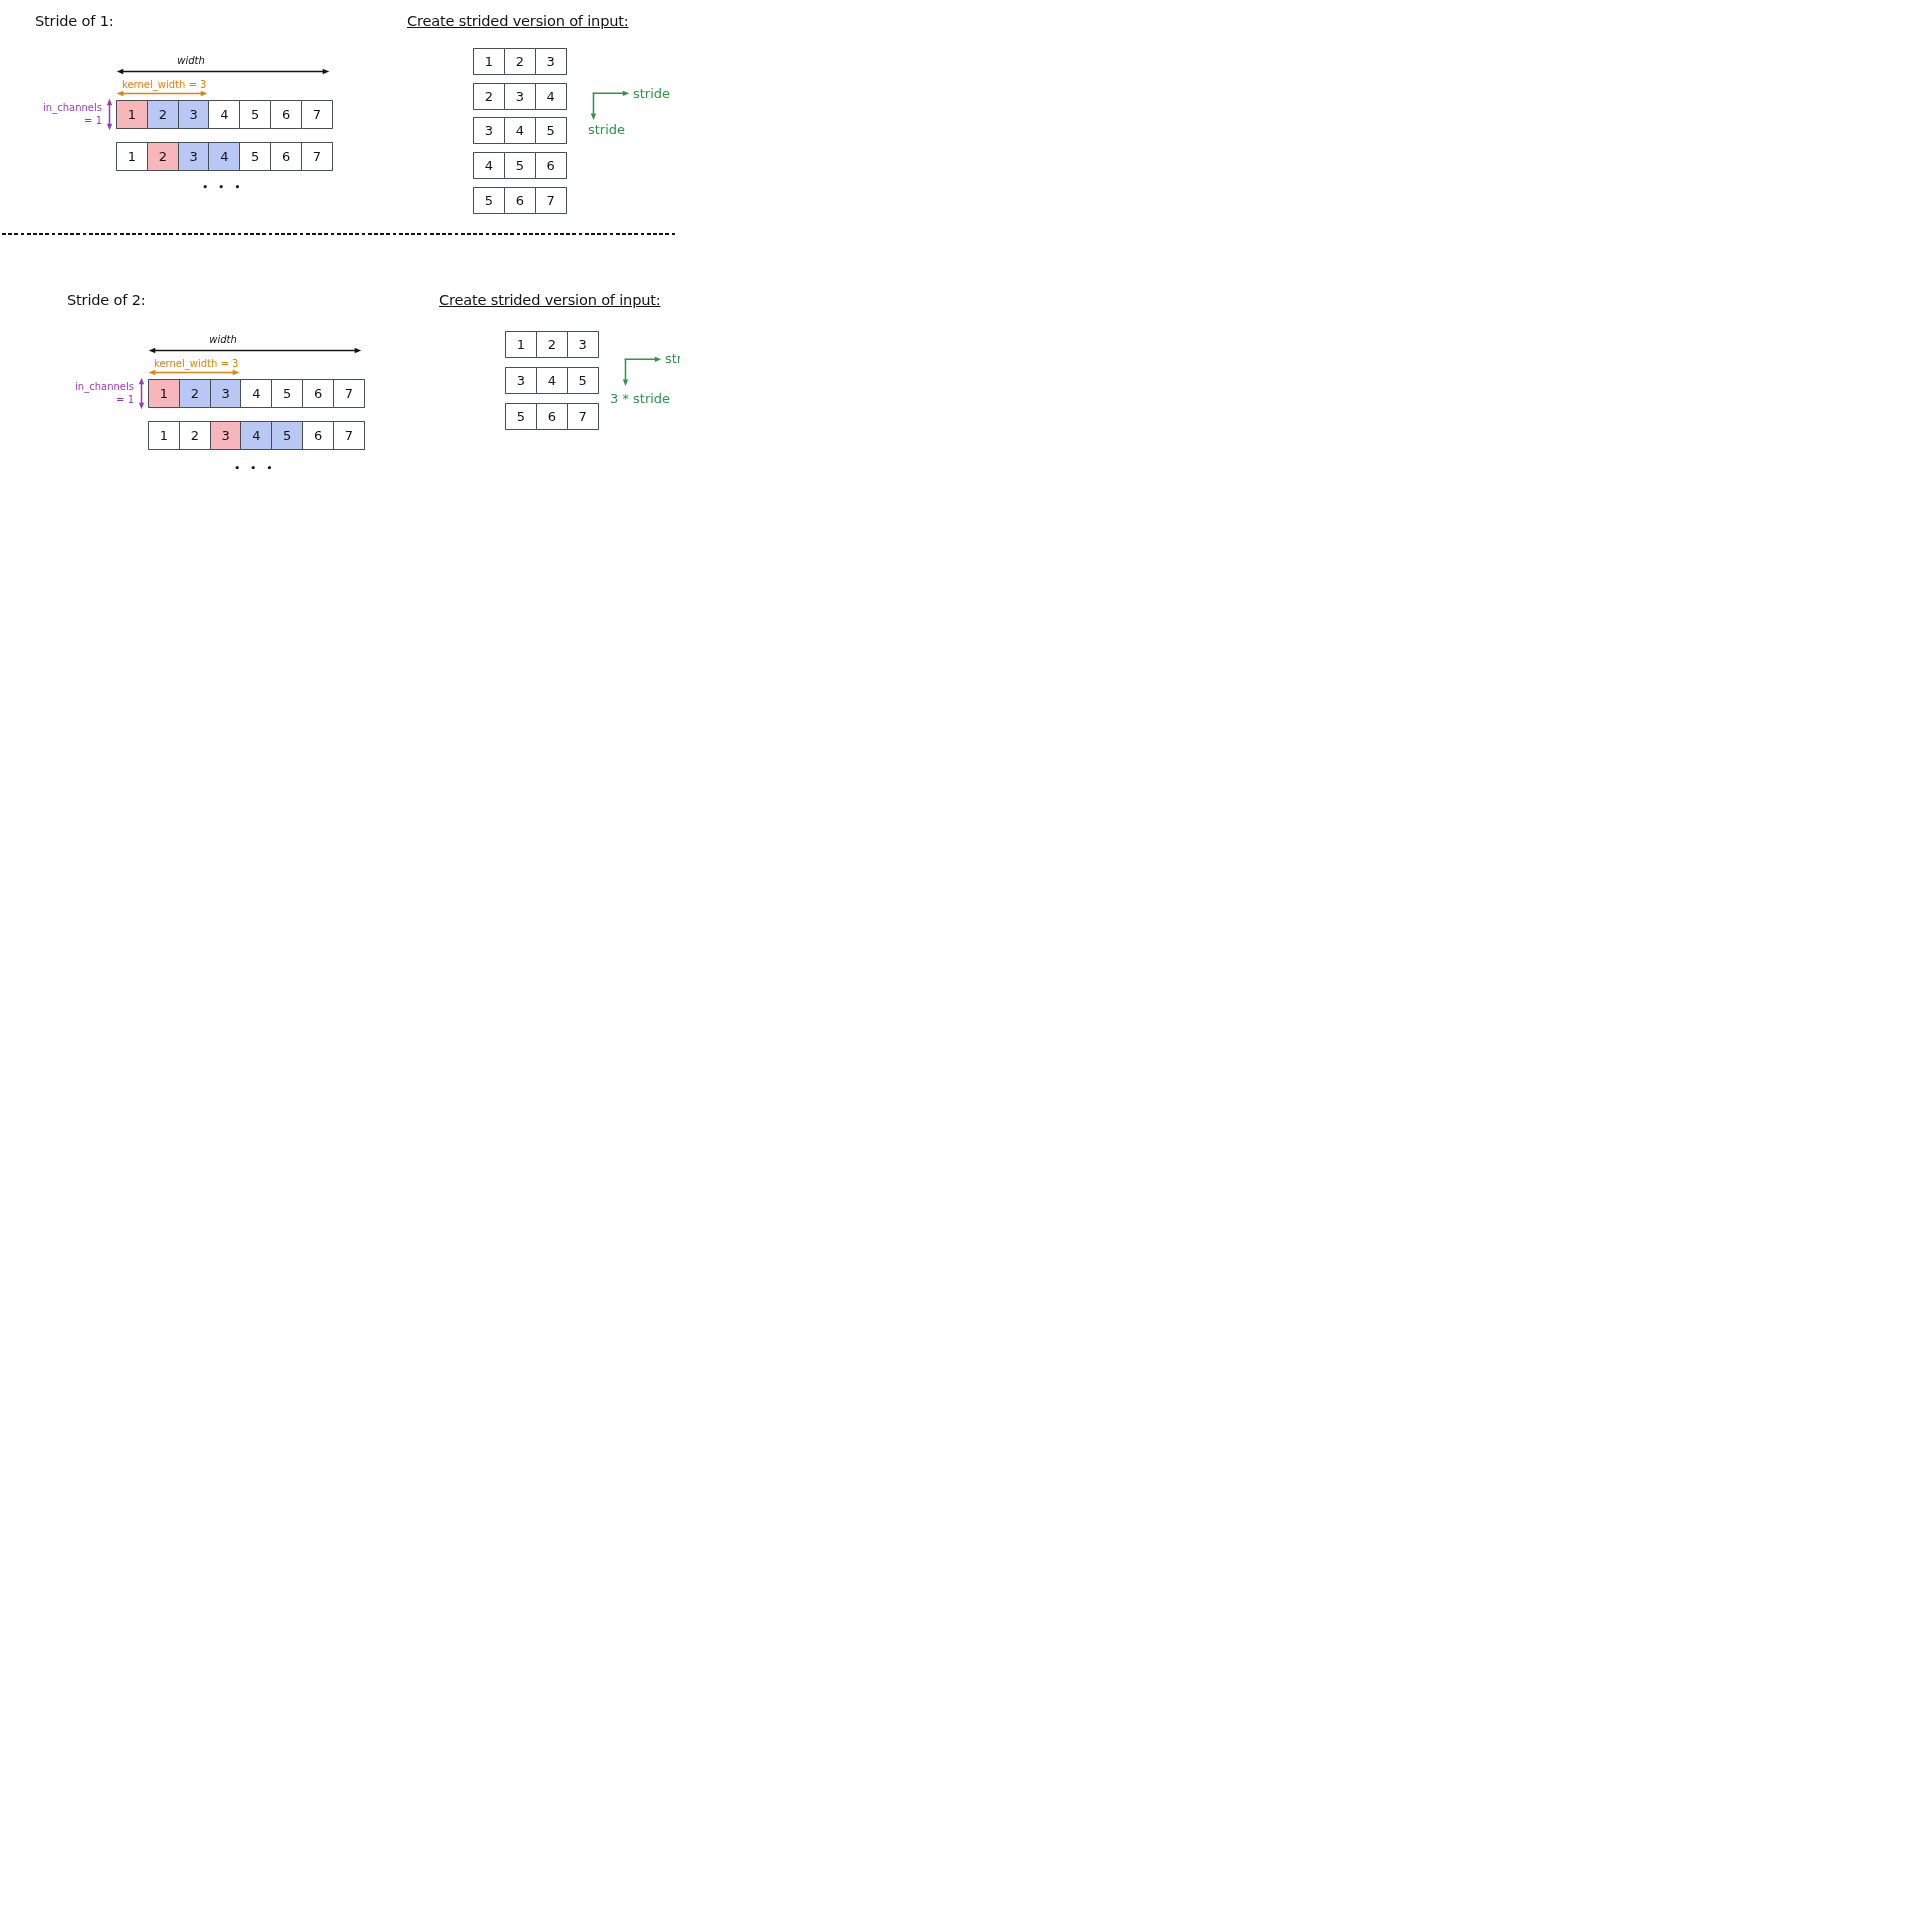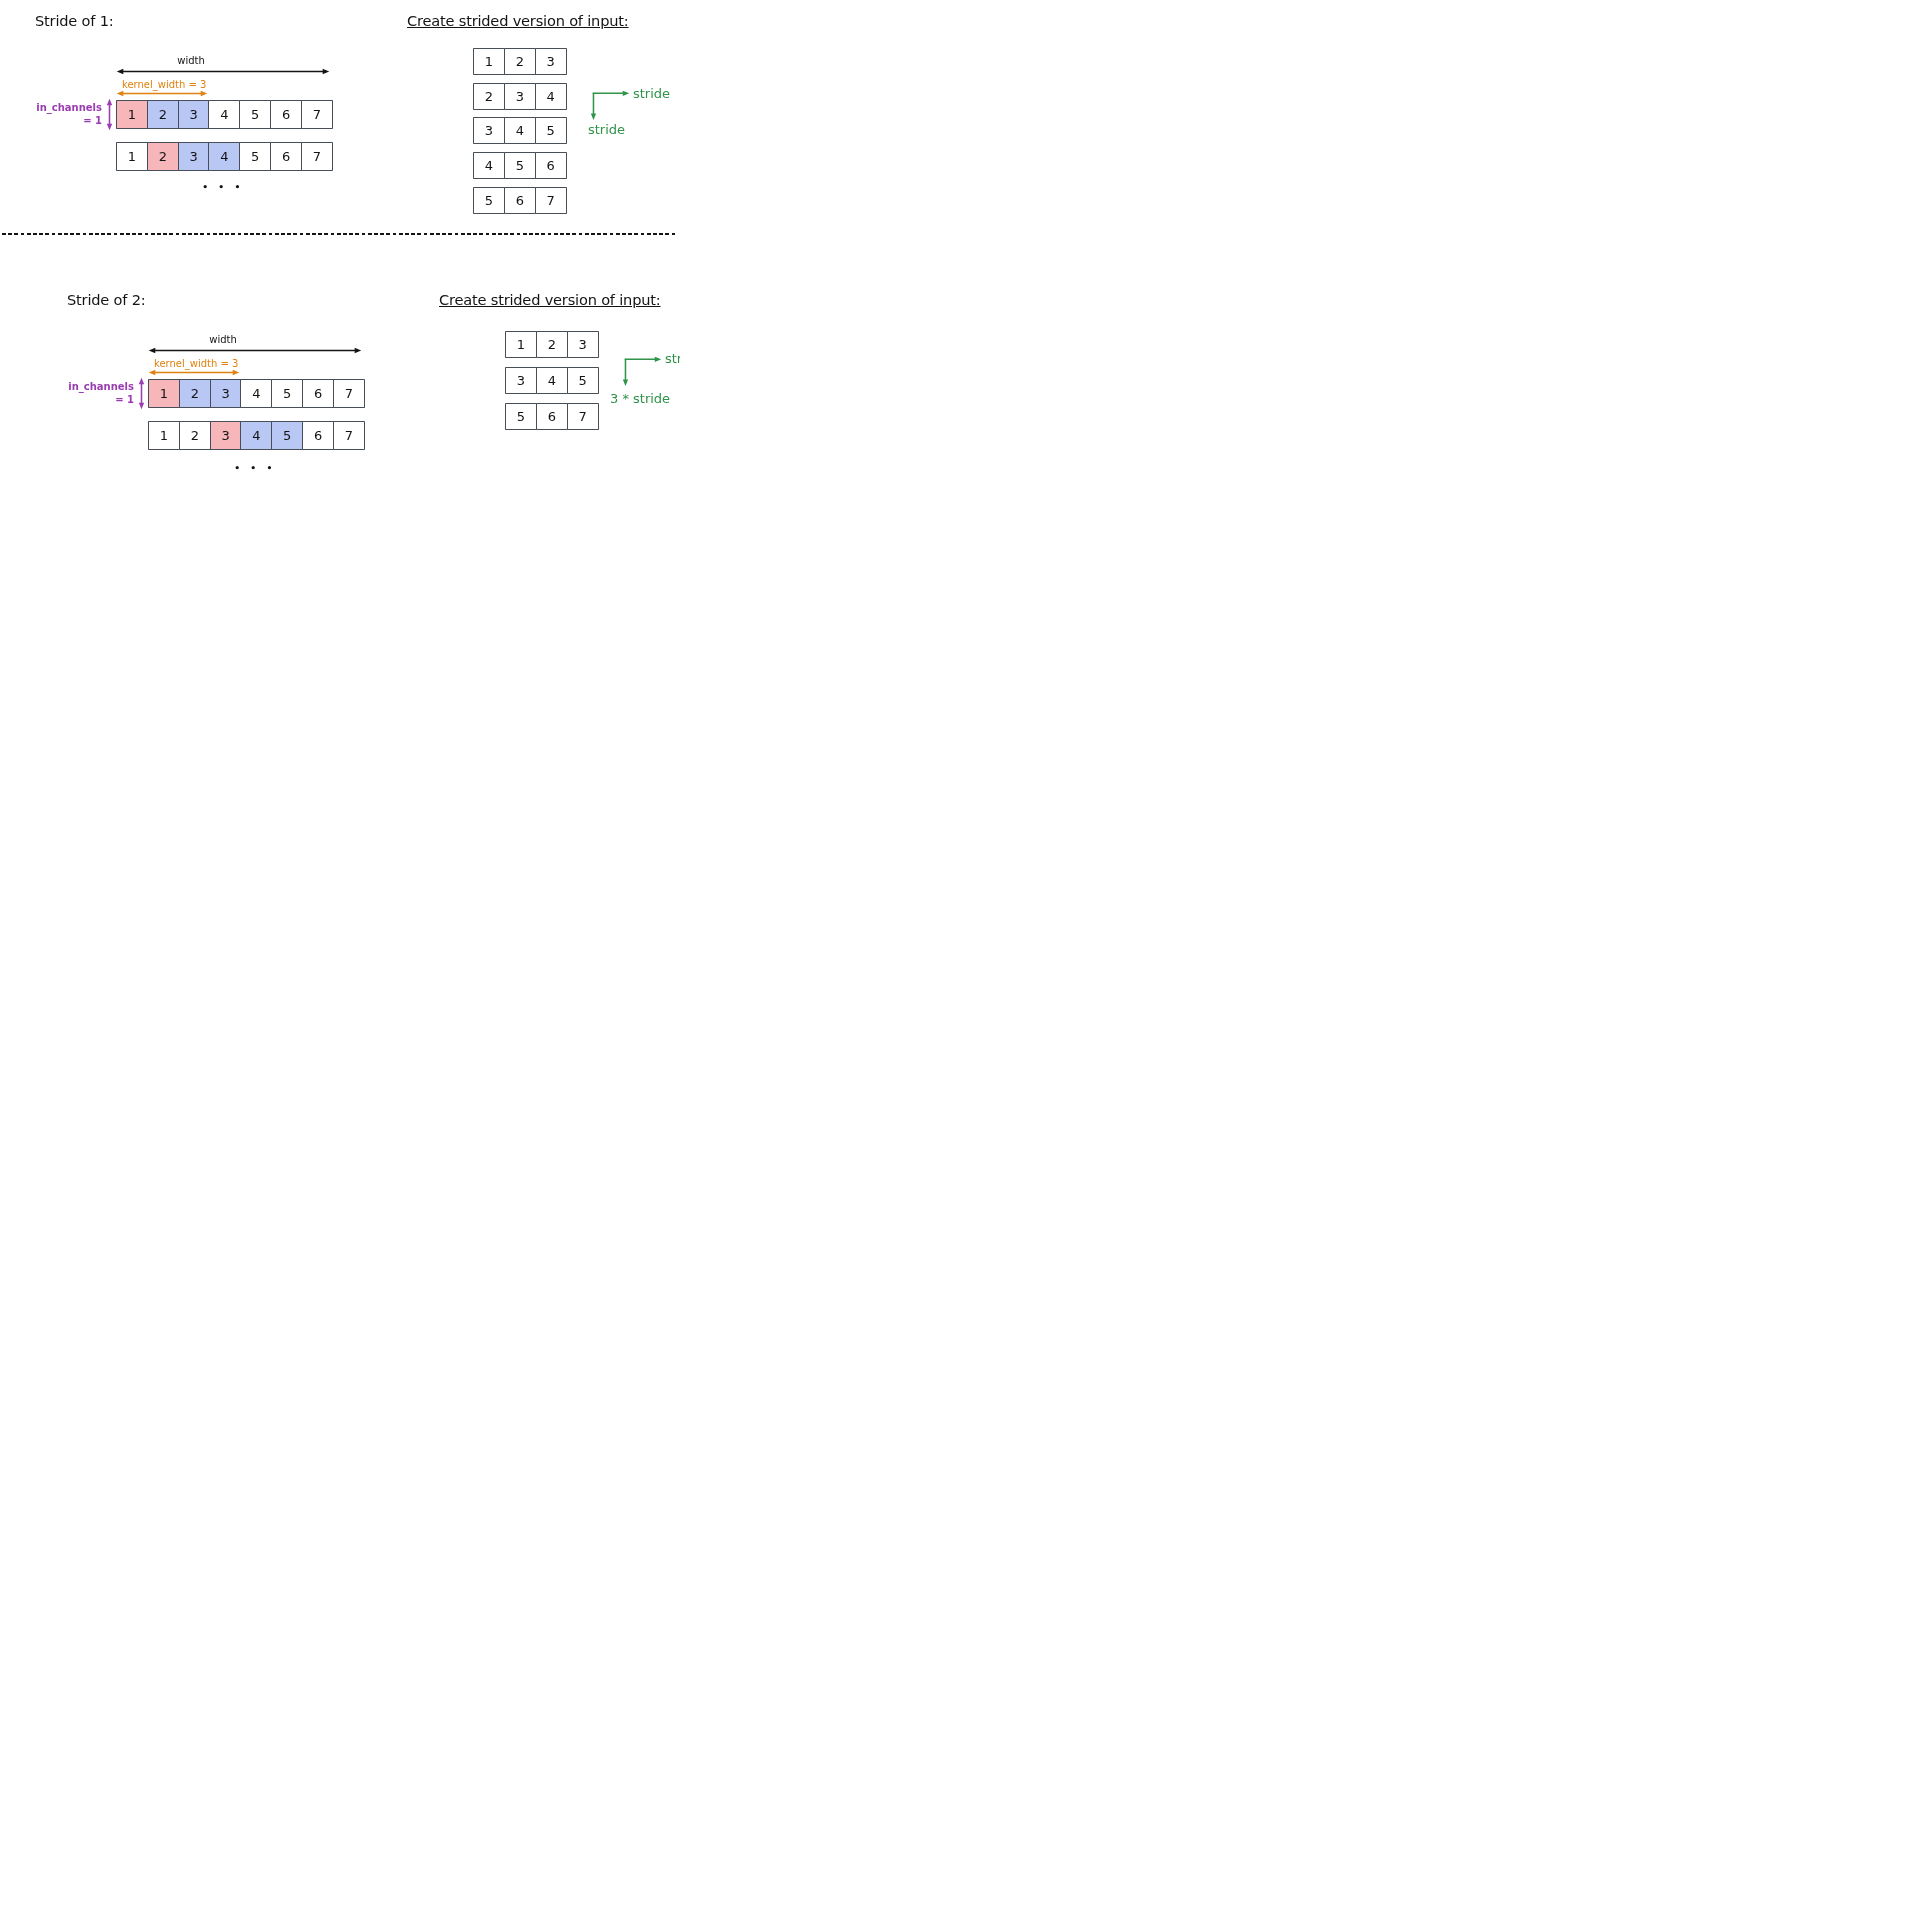--- a/index.html
+++ b/index.html
@@ -23,26 +23,26 @@
     background:repeating-linear-gradient(90deg, var(--ink) 0 3.9px, transparent 3.9px 6.2px);
   }
 
   .title {
     font-size:14.6px; letter-spacing:-0.2px; white-space:nowrap; color:var(--ink);
   }
   .sec-title-left  { left:35px;  top:11.6px; }
   .sec-title-right { left:407px; top:11.6px;text-decoration:underline; }
 
   .small-label { font-size:10px; white-space:nowrap; color:var(--ink); }
-  .centerx { transform:translateX(-50%); }
+  .centerx { transform:translateX(-50%);font-style:italic; }
 
   .lbl-width  { left:191px; top:55px; }
   .lbl-kernel { left:122px; top:79px; color:var(--orange); }
 
-  .channels-block { left:32px; width:70px; text-align:right; color:var(--purple);font-weight:bold; }
+  .channels-block { left:32px; width:70px; text-align:right; color:var(--purple); }
   .lbl-channels     { top:102px; }
   .lbl-channels-val { top:115px; }
 
   .arr-width   { left:116px; top:68px; color:var(--ink); }
   .arr-kernel  { left:116px; top:90px; color:var(--orange); }
   .arr-channels{ left:106px; top:98px; color:var(--purple); }
 
   .row { display:flex; left:116px; }
   .row1 { top:100px; }
   .row2 { top:142px; }

